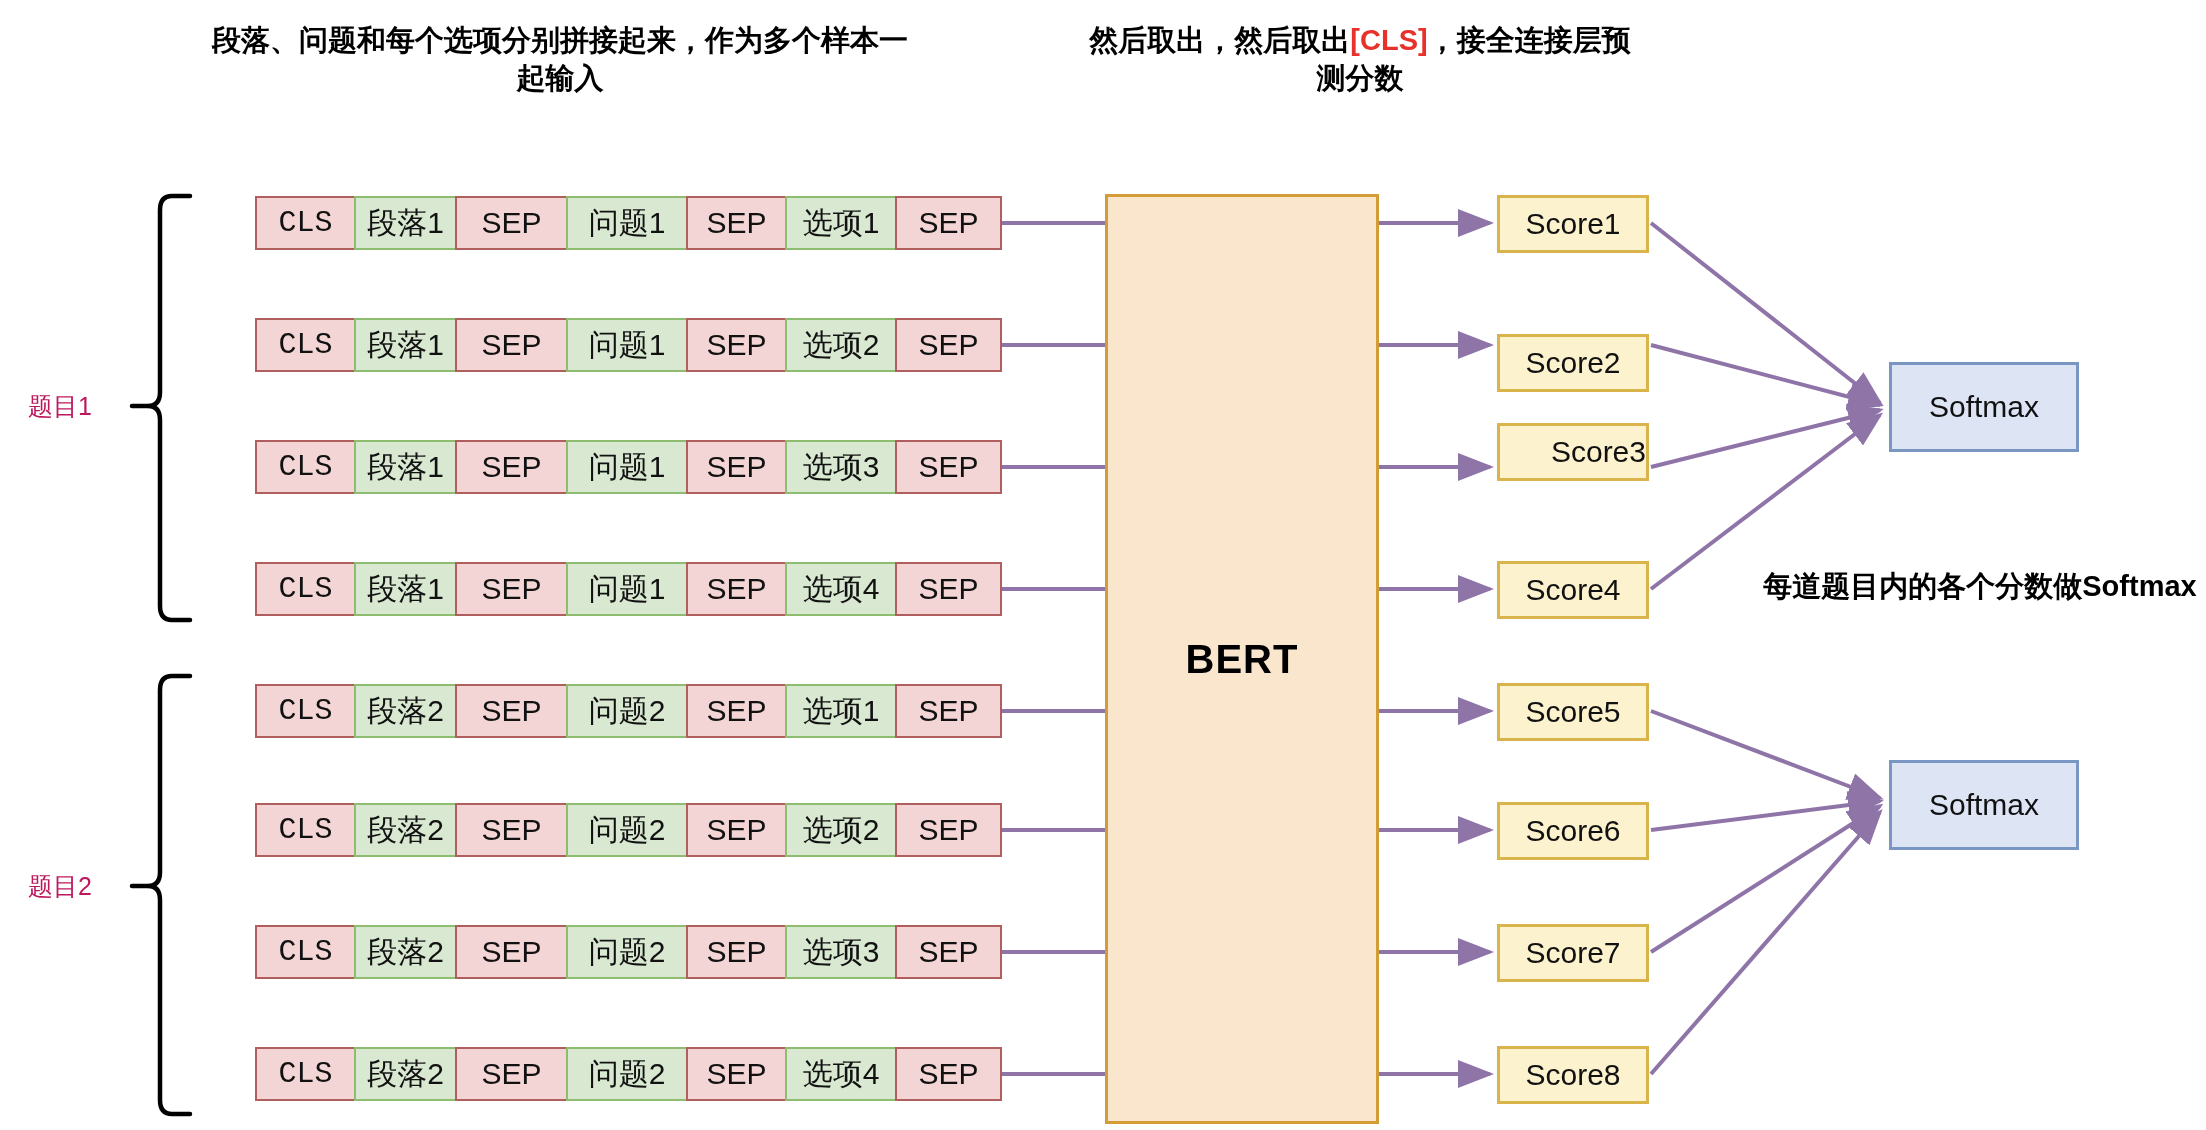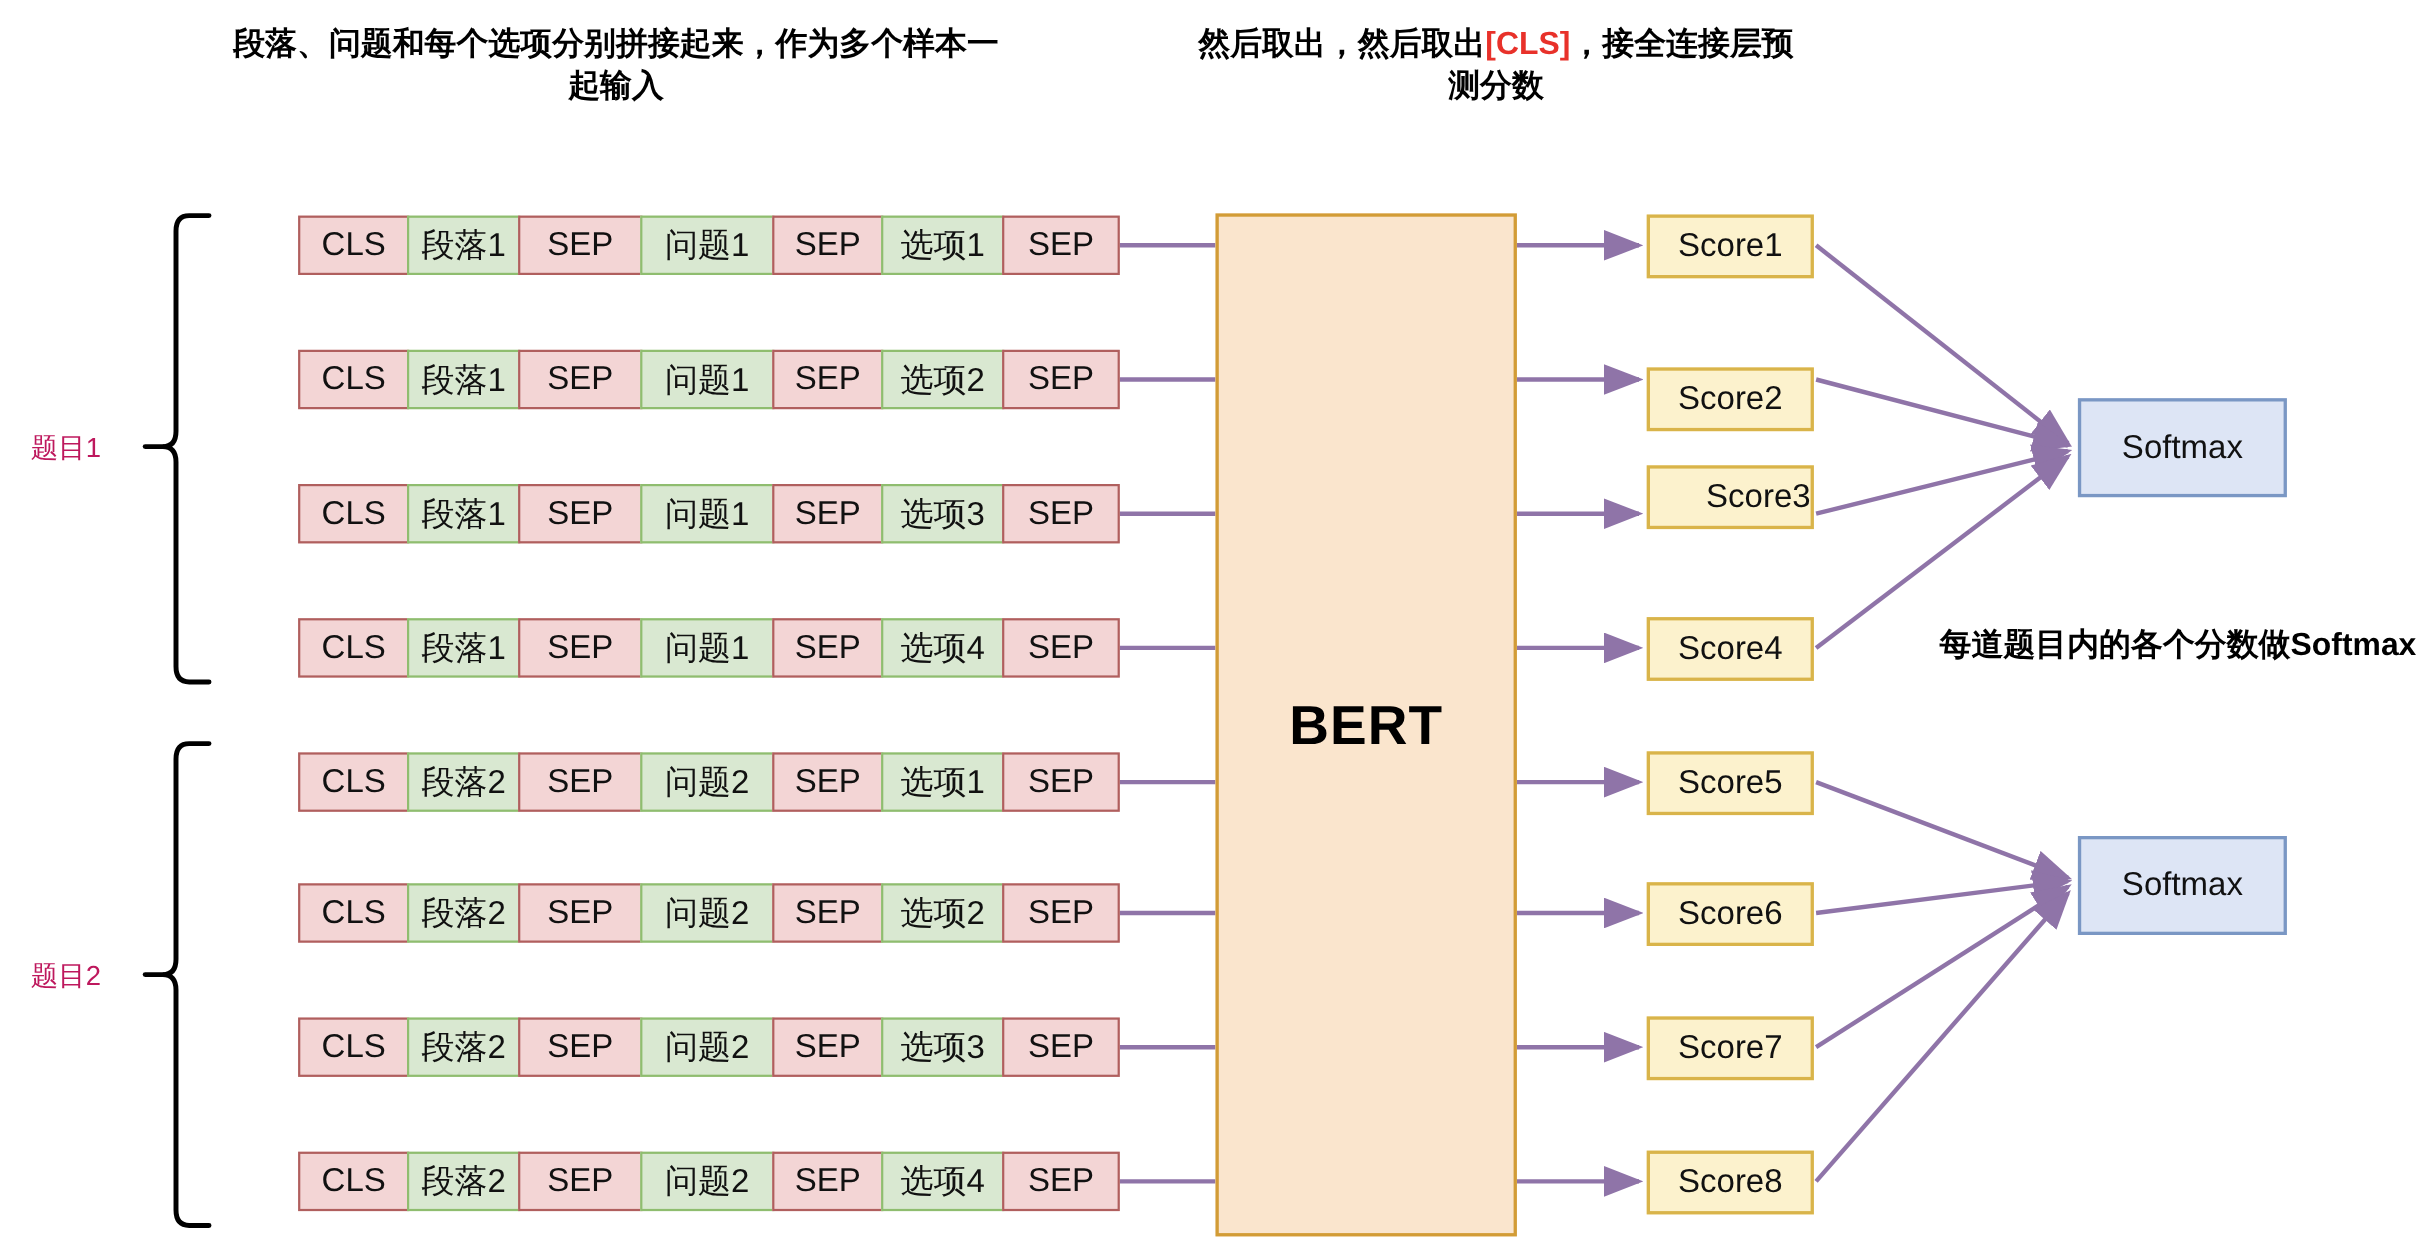--- a/index.html
+++ b/index.html
@@ -58,21 +58,21 @@
     box-sizing:border-box;
     display:flex;
     align-items:center;
     justify-content:center;
     font-size:30px;
     color:#111111;
     border:2px solid transparent;
     margin-left:-2px;
     letter-spacing:0px;
   }
-  .token-cell:first-child{ margin-left:16px; }
+  .token-cell:first-child{ margin-left:0;font-family:Liberation Mono, monospace; }
   .tk-special{
     background:#f3d5d5;
     border-color:#b05f5e;
   }
   .tk-text{
     background:#d9e8d1;
     border-color:#8fbd6f;
   }
 
   
@@ -83,21 +83,21 @@
     width:274px;
     height:930px;
     background:#fae5cd;
     border:3px solid #d29c36;
     display:flex;
     align-items:center;
     justify-content:center;
     box-sizing:border-box;
   }
   #bert-label{
-    font-size:50px;
+    font-size:40px;
     font-weight:bold;
     color:#000000;
     letter-spacing:1px;
   }
 
   
   .score-box{
     position:absolute;
     left:1497px;
     width:152px;

